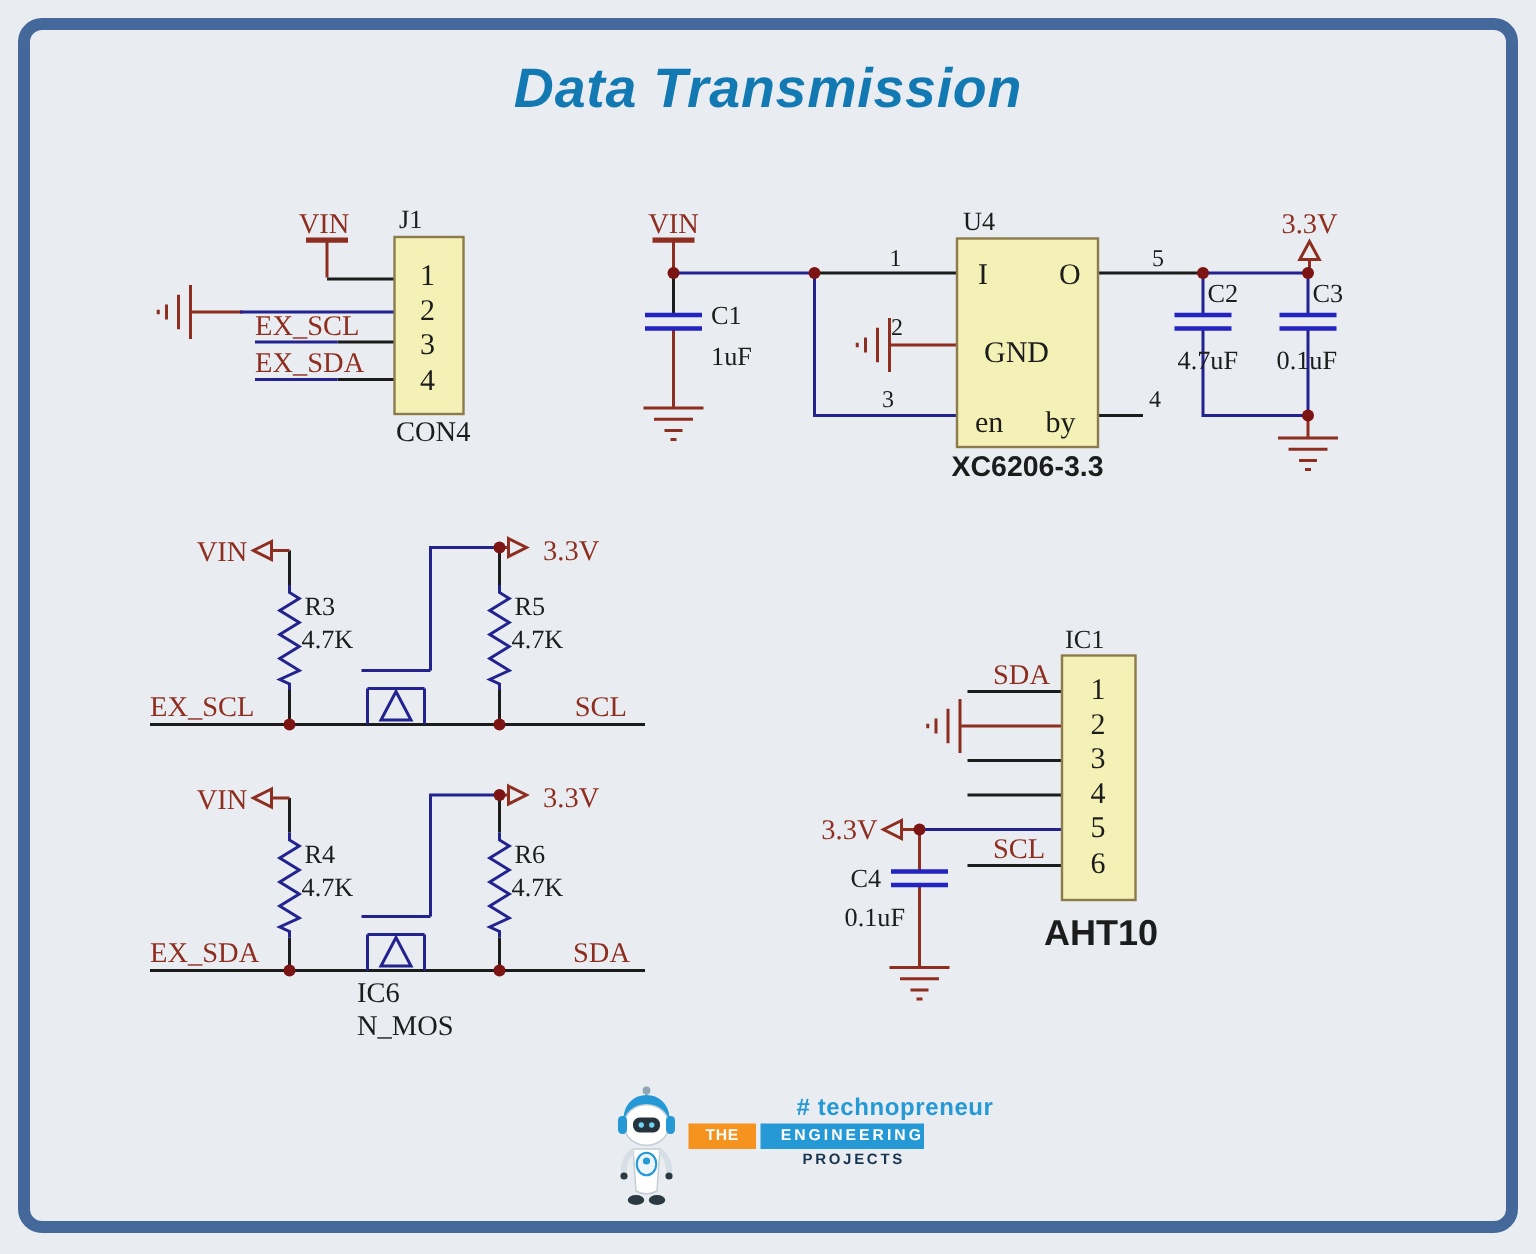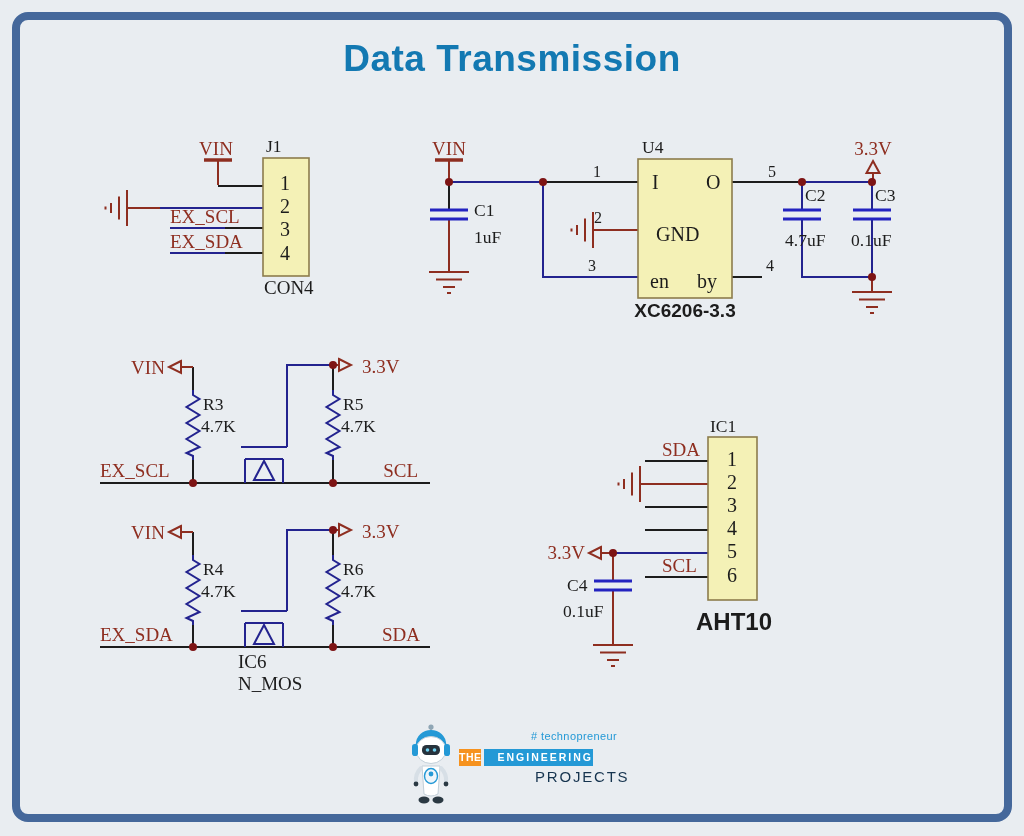--- a/index.html
+++ b/index.html
@@ -14,21 +14,21 @@
     background:var(--bg);
     font-family:"Liberation Sans",sans-serif;
   }
   .frame{
     position:absolute;left:12px;top:12px;right:12px;bottom:14px;
     border:8px solid var(--border_blue);border-radius:16px;
   }
   .page-title{
     position:absolute;top:38px;left:0;width:100%;margin:0;
     text-align:center;font-family:"Liberation Sans",sans-serif;
-    font-weight:800;font-size:37px;letter-spacing:.5px;color:var(--title_blue);
+    font-weight:800;font-size:37px;letter-spacing:.5px;color:var(--title_blue);font-style:italic;
   }
   svg.canvas{position:absolute;left:0;top:0}
   
   text{font-family:"Liberation Serif","DejaVu Serif",serif}
   .tnet{font-size:19px}
   .tref{font-size:17.5px}
   .tpin{font-size:16px}
   .tbig{font-size:20px}
   .sans{font-family:"Liberation Sans",sans-serif;font-weight:600;font-size:19px}
   .sansbig{font-family:"Liberation Sans",sans-serif;font-weight:700;font-size:24px}
@@ -39,29 +39,29 @@
   .wk{stroke:var(--wire_black);stroke-width:2;fill:none}
   .wn{stroke:var(--navy);stroke-width:2;fill:none}
   .wm{stroke:var(--maroon);stroke-width:2;fill:none}
   .wp{stroke:var(--plate_blue);stroke-width:3;fill:none}
   .bar{stroke-width:3.5}
   .box{fill:var(--box_fill);stroke:var(--box_stroke);stroke-width:1.6}
   .dot{fill:var(--dot);stroke:none}
   
   .logo{position:absolute;left:400px;top:716px;width:210px;height:95px}
   .logo .robot{position:absolute;left:2px;top:6px}
-  .logo .tagline{position:absolute;left:131px;top:14px;font-weight:normal;
-    font-size:11px;color:var(--logo_blue);letter-spacing:.4px;white-space:nowrap}
+  .logo .tagline{position:absolute;left:131px;top:14px;font-weight:bold;
+    font-size:16px;color:var(--logo_blue);letter-spacing:.4px;white-space:nowrap}
   .logo .brandrow{position:absolute;left:59px;top:33px;display:flex;height:17px}
-  .logo .word-the{background:var(--logo_orange);color:#fff;width:22px;text-align:center;
+  .logo .word-the{background:var(--logo_orange);color:#fff;width:45px;text-align:center;
     font-weight:bold;font-size:10.5px;line-height:17px;letter-spacing:.5px}
   .logo .word-eng{background:var(--logo_blue);color:#fff;width:109px;text-align:right;
     font-weight:bold;font-size:10.5px;line-height:17px;letter-spacing:2px;margin-left:3px}
-  .logo .word-projects{position:absolute;left:135px;top:52px;font-weight:normal;
-    font-size:15px;color:var(--logo_navy);letter-spacing:1.8px}
+  .logo .word-projects{position:absolute;left:135px;top:52px;font-weight:bold;
+    font-size:10px;color:var(--logo_navy);letter-spacing:1.8px}
 </style>
 </head>
 <body>
 
 <div class="frame"></div>
 
 <h1 class="page-title">Data Transmission</h1>
 
 <svg class="canvas" width="1024" height="836" viewBox="0 0 1024 836">
   <defs>

